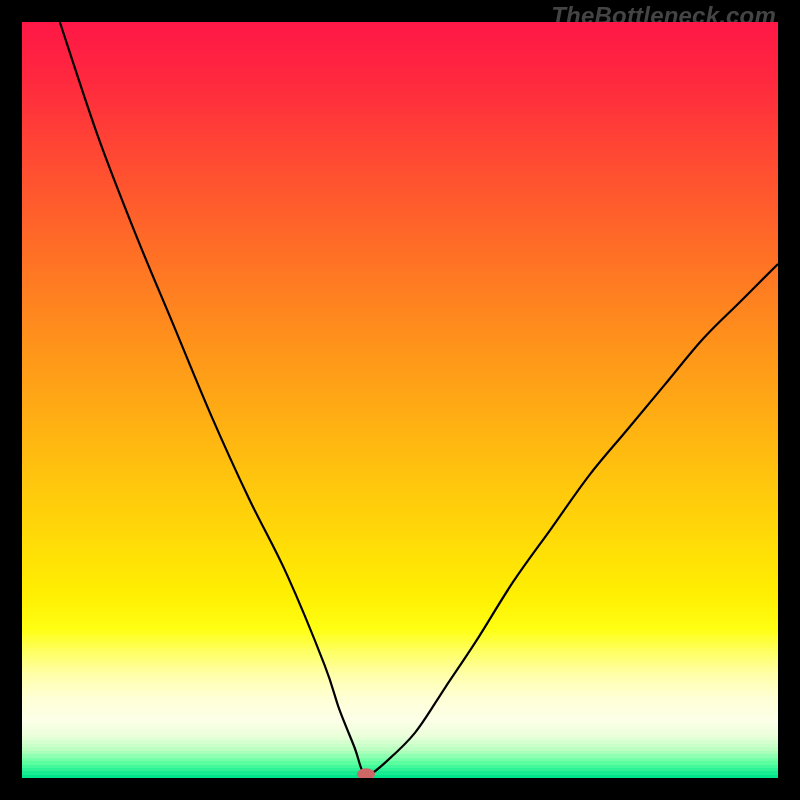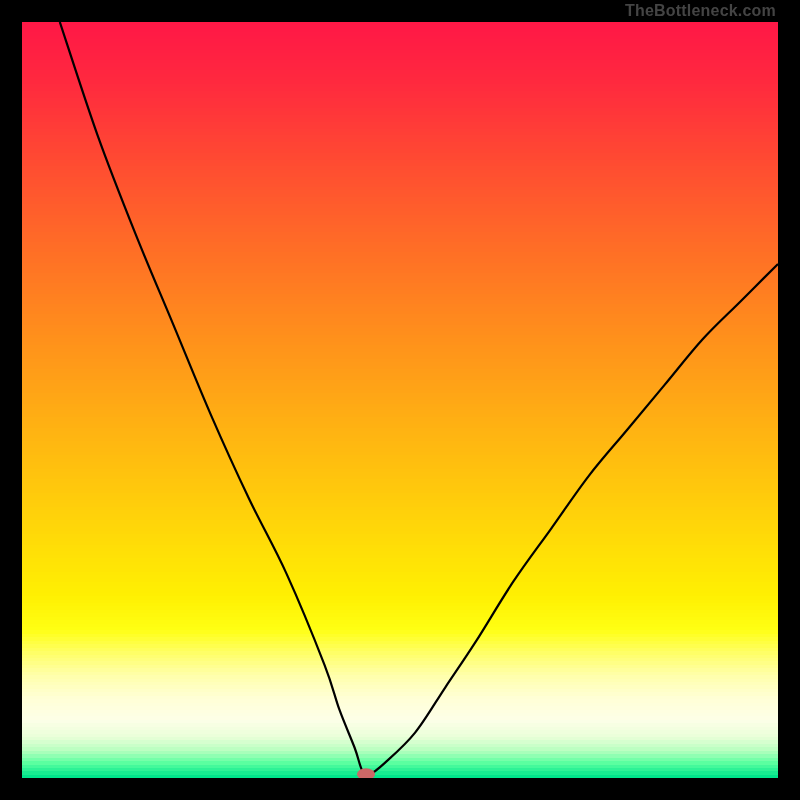--- a/index.html
+++ b/index.html
@@ -34,23 +34,24 @@
     flex-direction: column;
   }
   .gradient-stack > div {
     width: 100%;
   }
   .watermark {
     position: absolute;
     top: 2px;
     right: 24px;
     color: #444;
-    font-size: 16px;
+    font-size: 24px;
     font-weight: 600;
     letter-spacing: 0.2px;
+    font-style: italic;
   }
   svg.overlay {
     position: absolute;
     top: 0; left: 0;
     width: 756px;
     height: 756px;
   }
   .curve-path {
     fill: none;
     stroke: #000;

